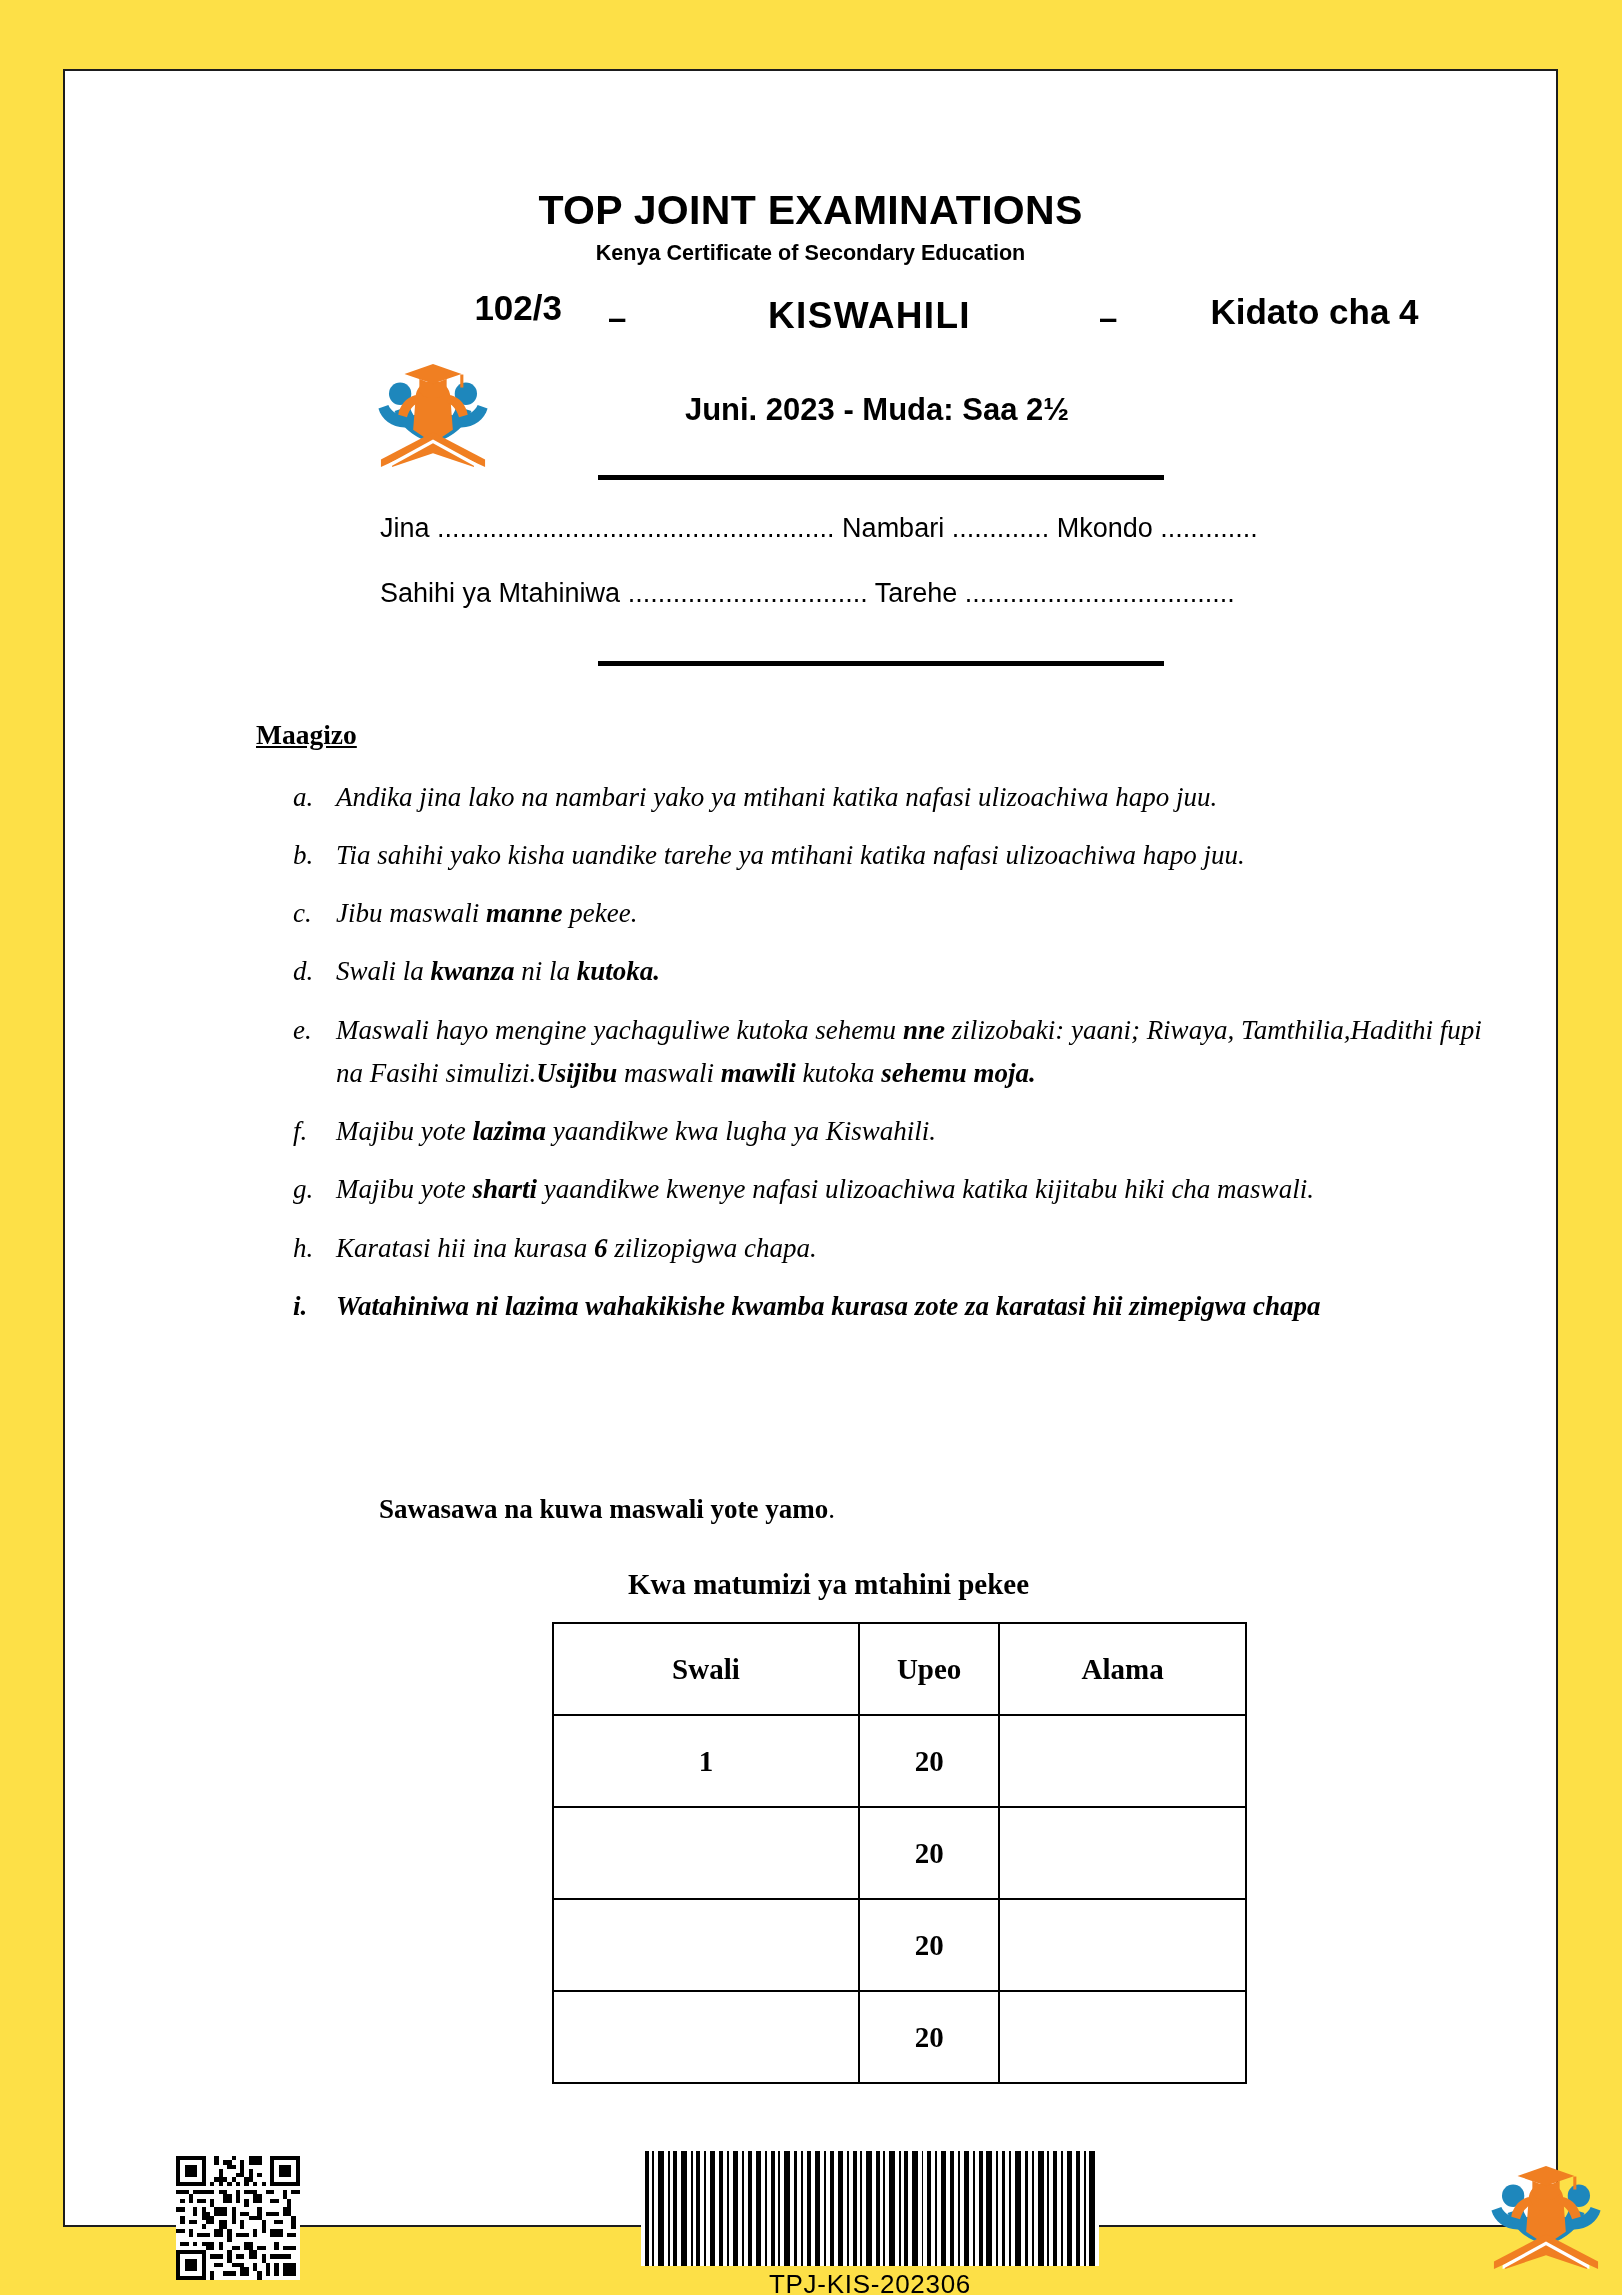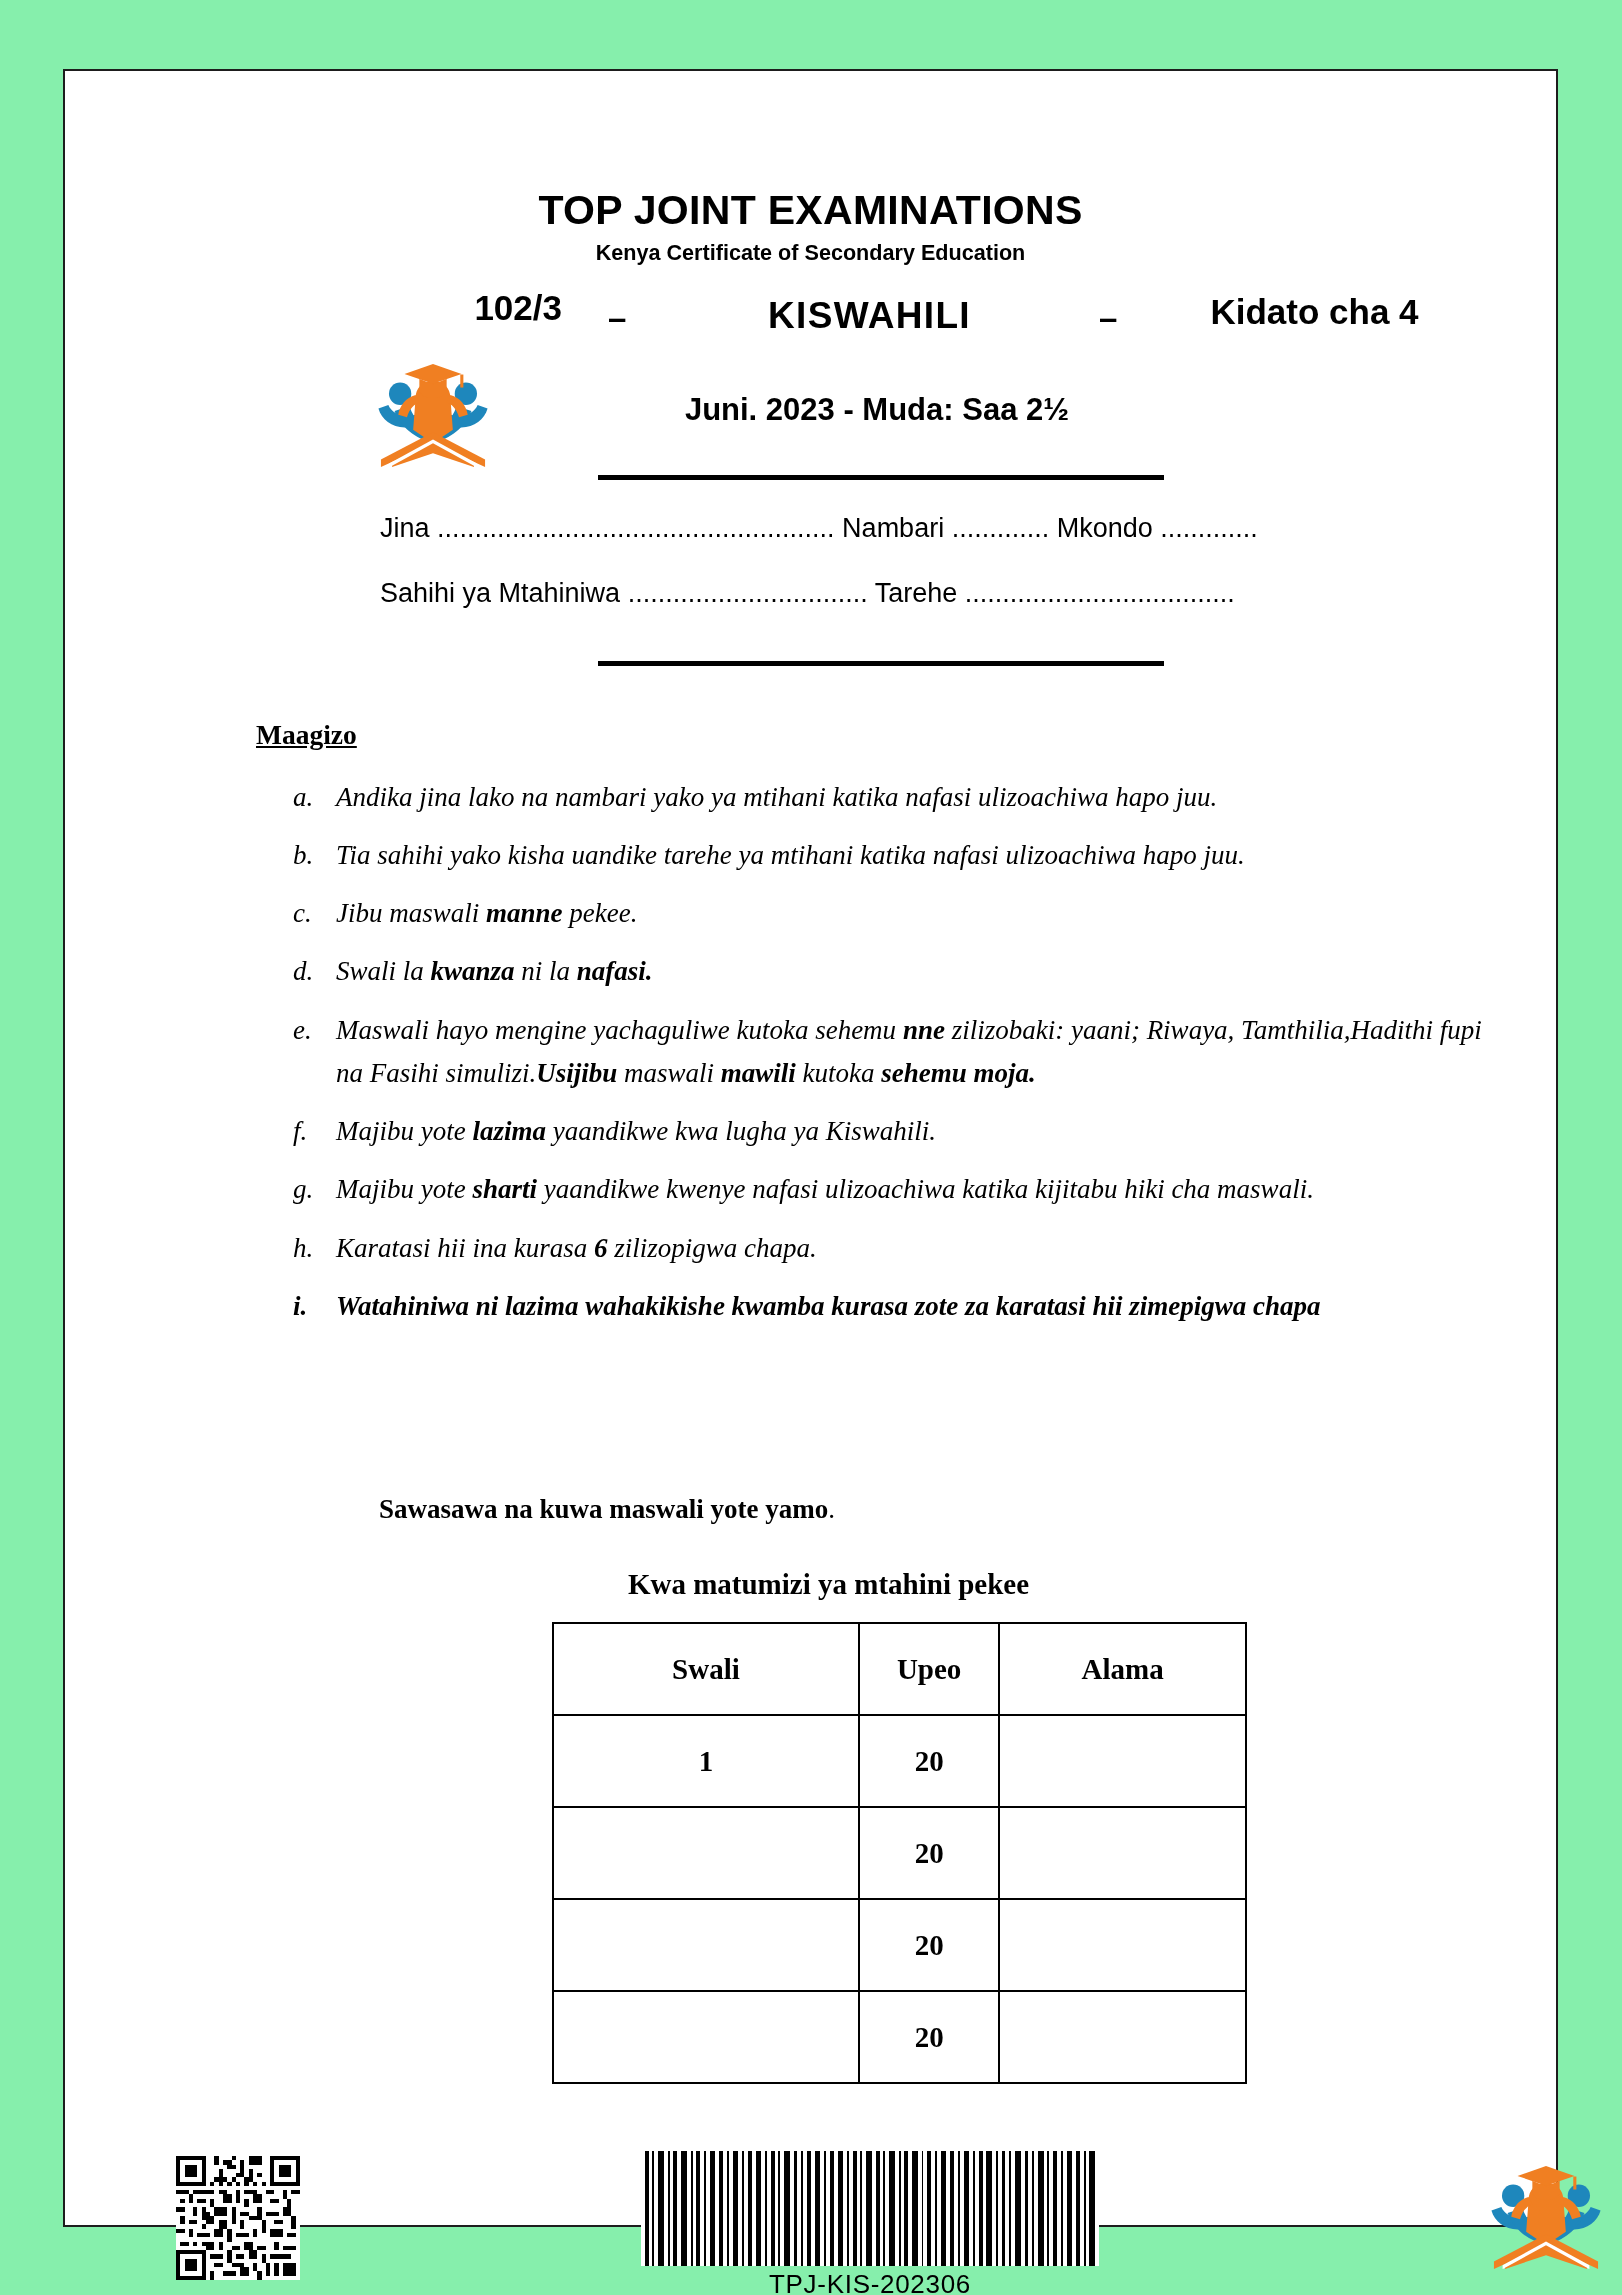--- a/index.html
+++ b/index.html
@@ -8,21 +8,21 @@
     width: 1623px;
     height: 2295px;
     background: #ffffff;
     font-family: "Liberation Serif", serif;
   }
 
   #page {
     position: relative;
     width: 1623px;
     height: 2295px;
-    background: #86efac;
+    background: #fde047;
     overflow: hidden;
   }
 
   
   #frame {
     position: absolute;
     left: 63px;
     top: 69px;
     width: 1495px;
     height: 2158px;
@@ -341,21 +341,21 @@
         <div class="instr">
           <span class="marker">b.</span>
           <span class="body">Tia  sahihi yako kisha uandike tarehe ya mtihani katika nafasi ulizoachiwa hapo juu.</span>
         </div>
         <div class="instr">
           <span class="marker">c.</span>
           <span class="body">Jibu maswali <b>manne</b> pekee.</span>
         </div>
         <div class="instr">
           <span class="marker">d.</span>
-          <span class="body">Swali la <b>kwanza</b> ni la <b>nafasi.</b></span>
+          <span class="body">Swali la <b>kwanza</b> ni la <b>kutoka.</b></span>
         </div>
         <div class="instr">
           <span class="marker">e.</span>
           <span class="body">Maswali hayo mengine yachaguliwe kutoka sehemu <b>nne</b> zilizobaki: yaani; Riwaya, Tamthilia,Hadithi fupi  na Fasihi simulizi.<b>Usijibu</b> maswali <b>mawili</b> kutoka <b>sehemu moja.</b></span>
         </div>
         <div class="instr">
           <span class="marker">f.</span>
           <span class="body">Majibu yote <b>lazima</b> yaandikwe kwa lugha ya Kiswahili.</span>
         </div>
         <div class="instr">

